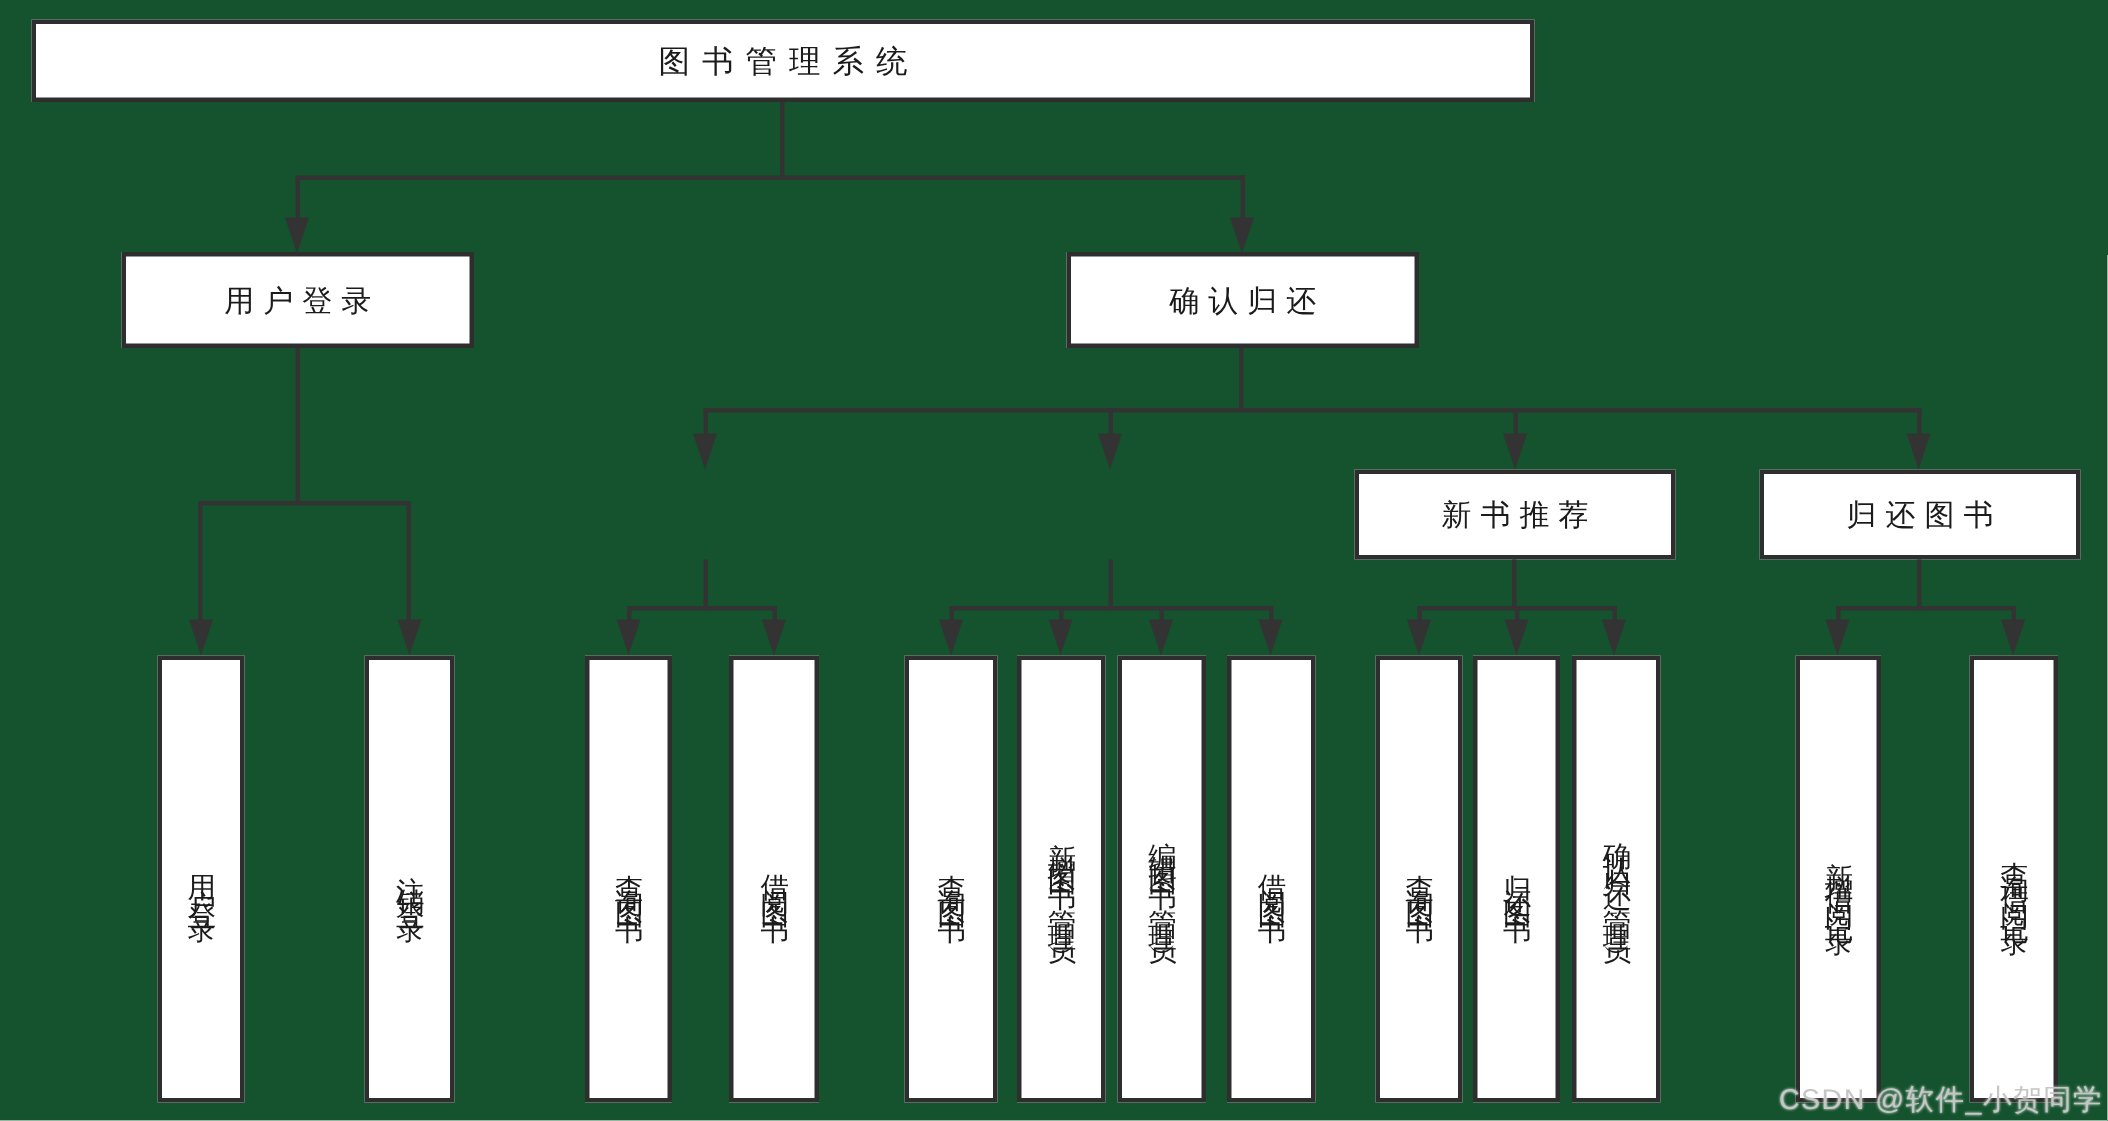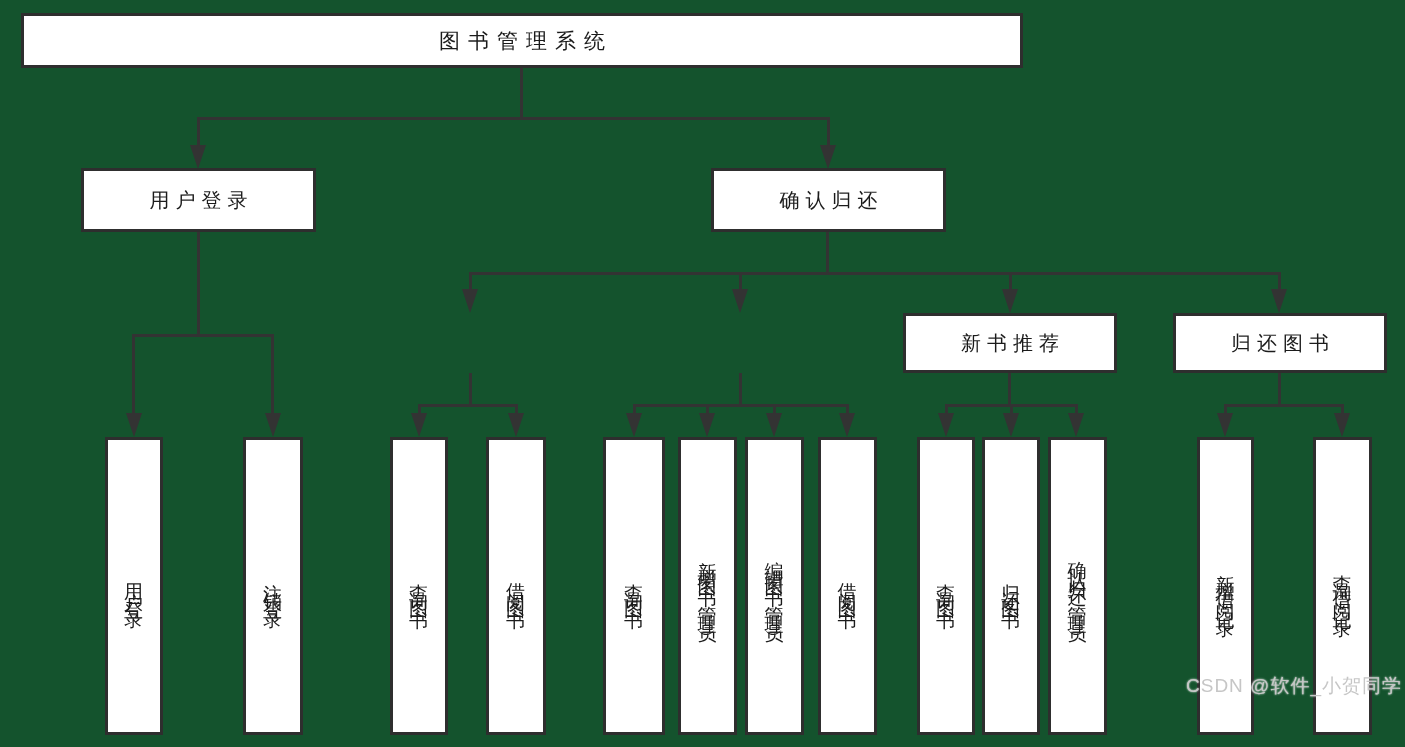--- a/index.html
+++ b/index.html
@@ -146,14 +146,14 @@
   <div class="v" style="left:1075px;top:404px;height:14px;"></div>
   <div class="ar" style="left:1068px;top:413px;"></div>
 
   <div class="v" style="left:1278px;top:373px;height:34px;"></div>
   <div class="h" style="left:1224px;top:404px;width:119px;"></div>
   <div class="v" style="left:1224px;top:404px;height:14px;"></div>
   <div class="ar" style="left:1217px;top:413px;"></div>
   <div class="v" style="left:1341px;top:404px;height:14px;"></div>
   <div class="ar" style="left:1334px;top:413px;"></div>
 
-  <div class="watermark" style="left:1186px;top:673px;">CSDN @软件_小贺同学</div>
+  <div class="watermark" style="left:1186px;top:720px;">CSDN @软件_小贺同学</div>
 </div>
 
 </body></html>

